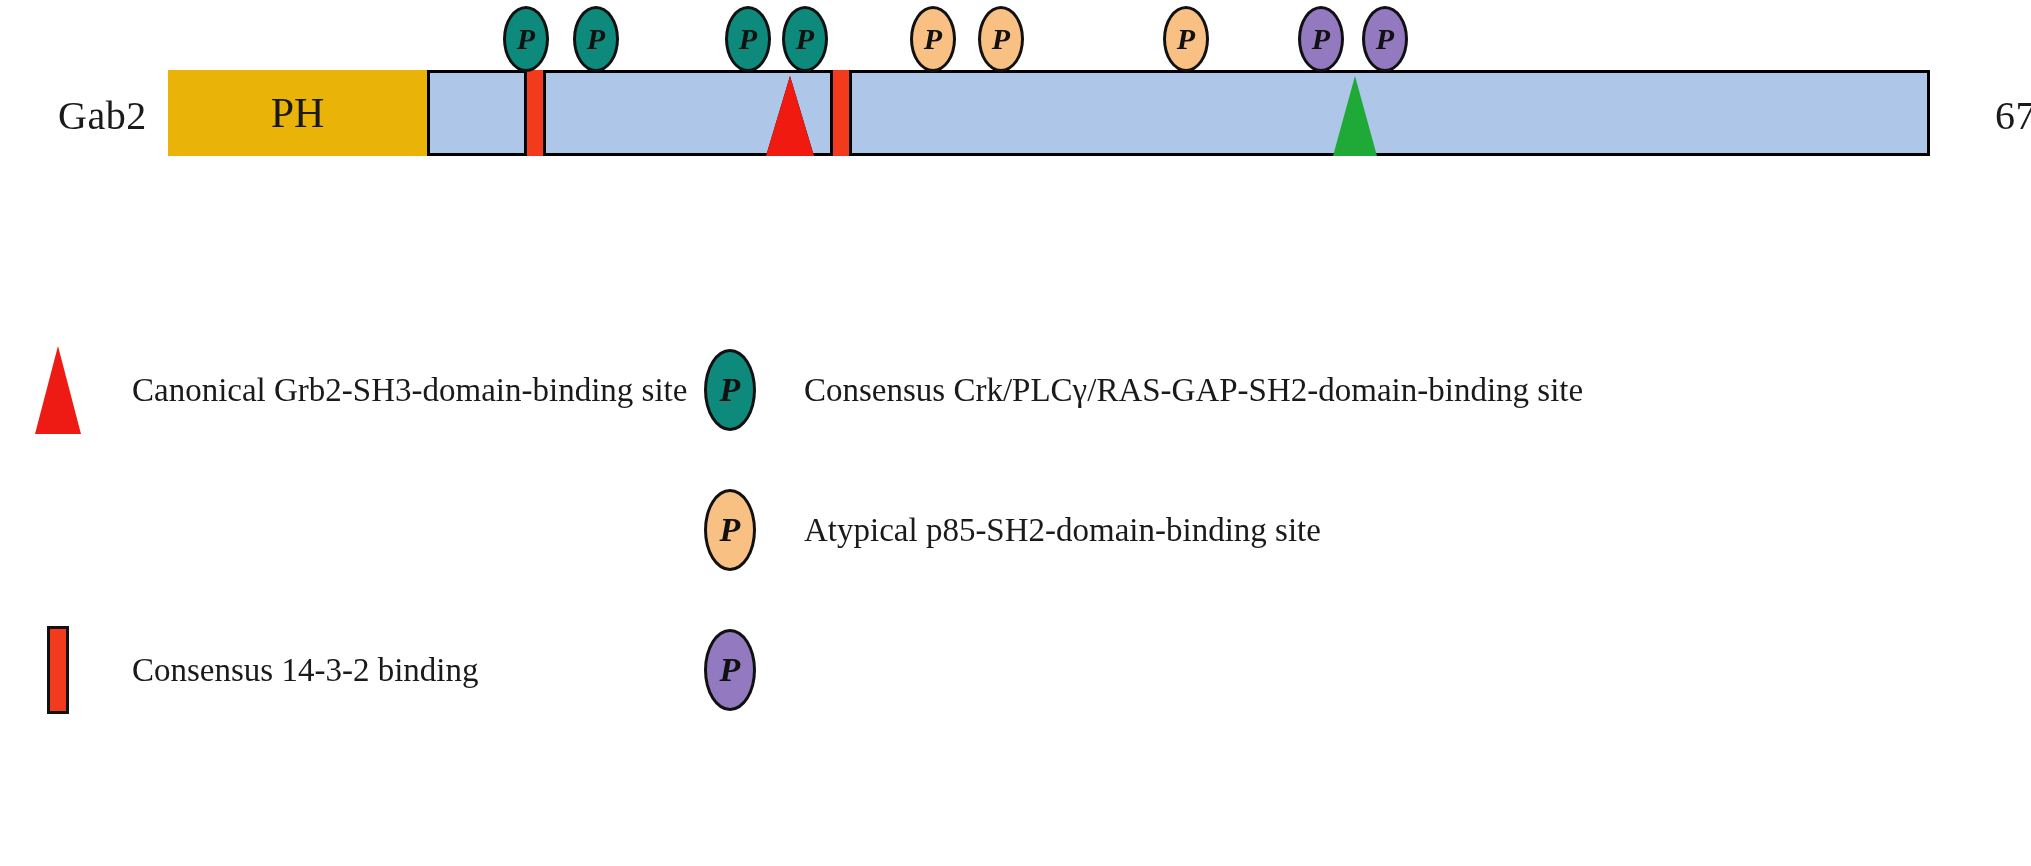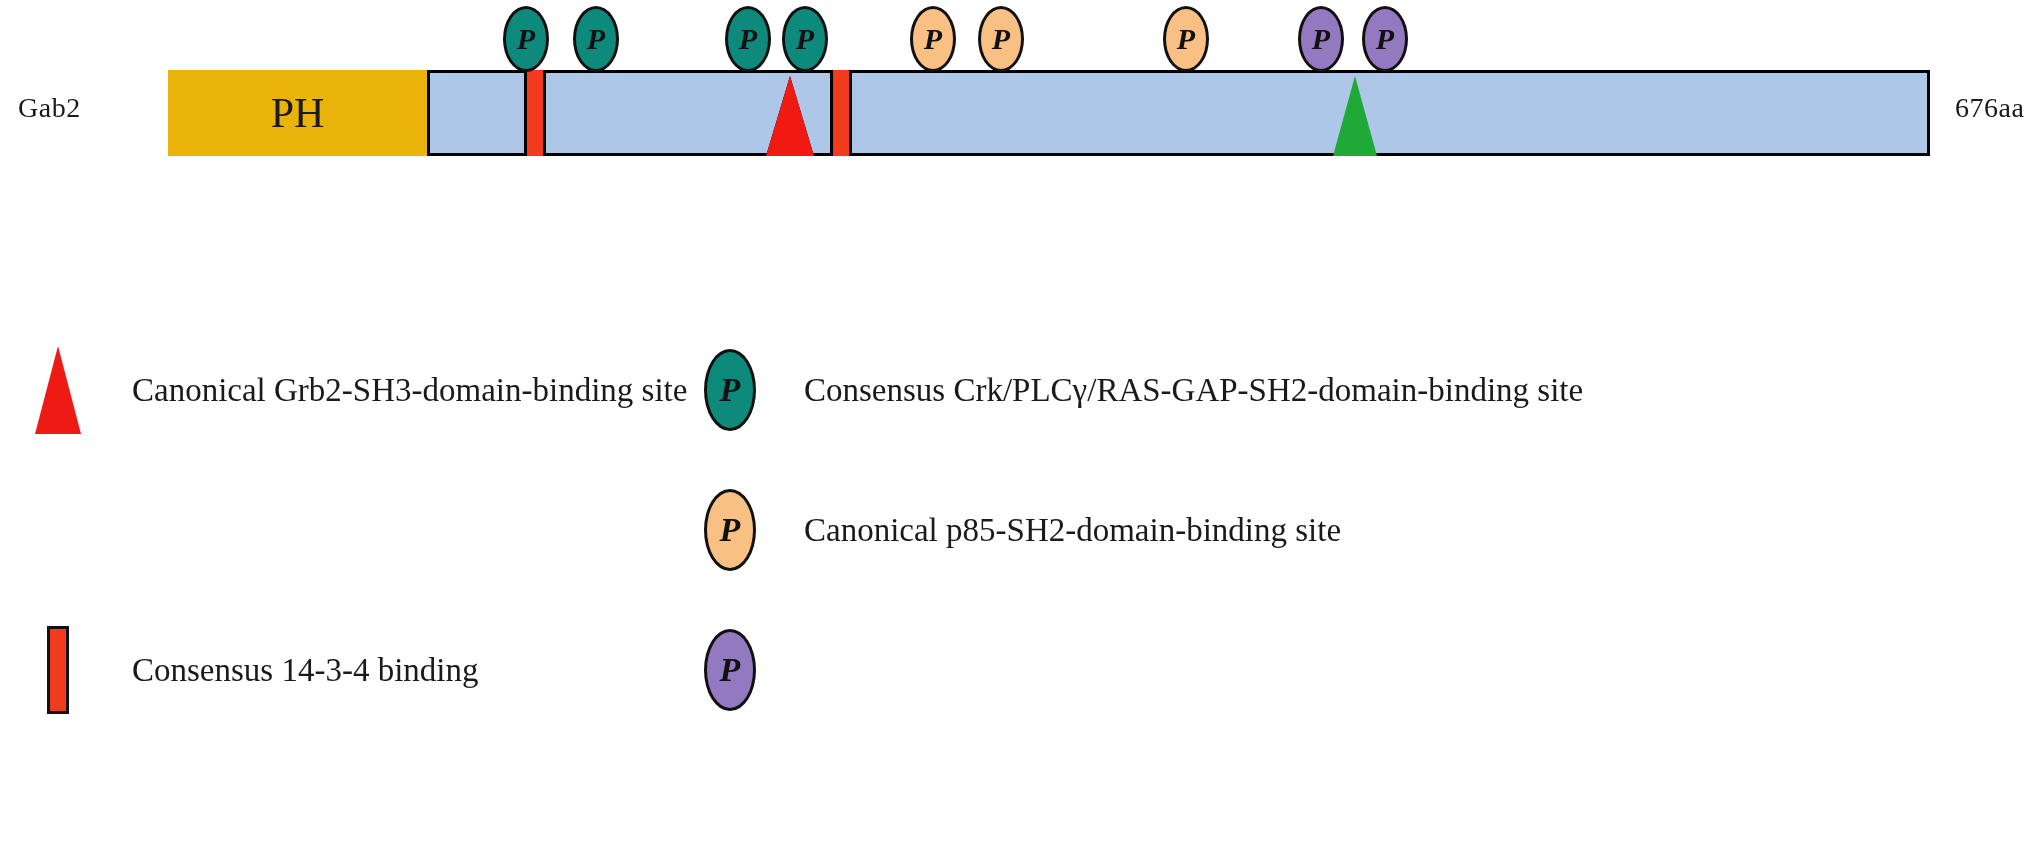--- a/index.html
+++ b/index.html
@@ -1,21 +1,21 @@
 <!DOCTYPE html>
 <html><head>
 <meta charset="utf-8">
 <style>
   html,body{margin:0;padding:0;background:#fff;}
   body{width:2031px;height:866px;font-family:"Liberation Serif",serif;color:#1a1a1a;position:relative;overflow:hidden;}
   #stage{position:absolute;left:0;top:0;width:2031px;height:866px;}
 
   
   #protein-diagram{position:absolute;left:0;top:0;width:2031px;height:200px;}
-  .prot-label{position:absolute;font-size:28px;letter-spacing:.5px;}
+  .prot-label{position:absolute;font-size:40px;letter-spacing:.5px;margin-left:40px;}
   #gab2-label{left:18px;top:92px;}
   #length-label{left:1955px;top:92px;}
 
   .bar-wrap{position:absolute;left:168px;top:70px;width:1762px;height:86px;}
   .bar-outline{position:absolute;left:0;top:0;width:100%;height:100%;
      box-sizing:border-box;border:3px solid #000;background:#aec6e8;}
   .seg{position:absolute;top:0;height:100%;box-sizing:border-box;}
   .seg-ph{left:0;width:262px;background:#eab308;border-right:3px solid #000;}
   .ph-text{position:absolute;left:0;top:0;width:100%;height:100%;
      display:flex;align-items:center;justify-content:center;font-size:42px;}
@@ -130,31 +130,31 @@
     </div>
 
     <div class="legend-row">
       <div class="legend-cell cell-right">
         <div class="sym">
           <div class="sym-oval c-orange">
               <span>P</span>
             </div>
         </div>
         <div class="sym-gap"></div>
-        <div class="legend-text">Canonical p85-SH2-domain-binding site</div>
+        <div class="legend-text">Atypical p85-SH2-domain-binding site</div>
       </div>
     </div>
 
     <div class="legend-row">
       <div class="legend-cell cell-left">
         <div class="sym">
             <div class="sym-bar-red"></div>
           </div>
         <div class="sym-gap"></div>
-        <div class="legend-text">Consensus 14-3-4 binding</div>
+        <div class="legend-text">Consensus 14-3-2 binding</div>
       </div>
       <div class="legend-cell cell-right">
         <div class="sym">
           <div class="sym-oval c-purple">
               <span>P</span>
             </div>
         </div>
         <div class="sym-gap"></div>
       </div>
     </div>

